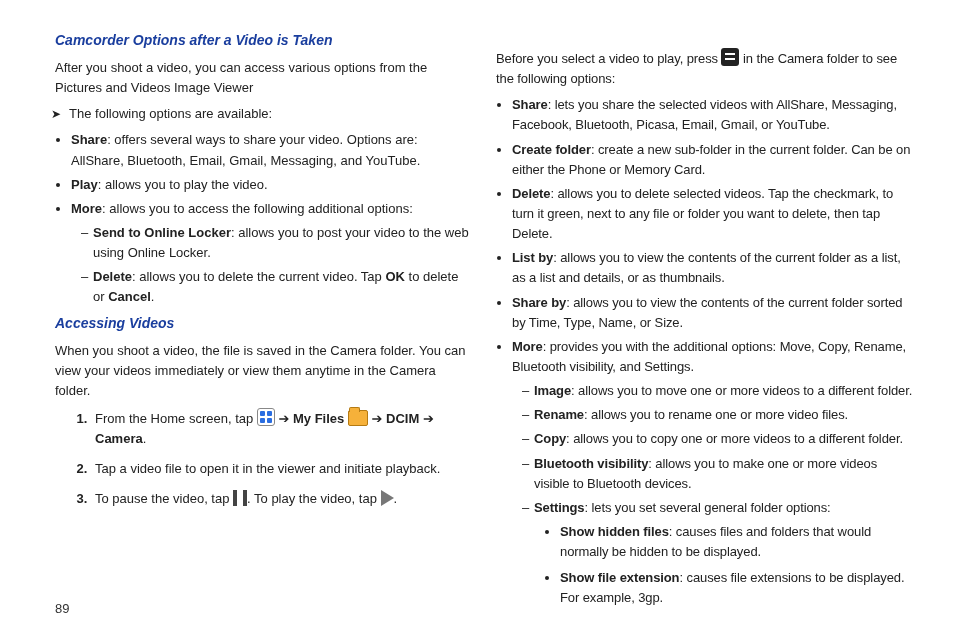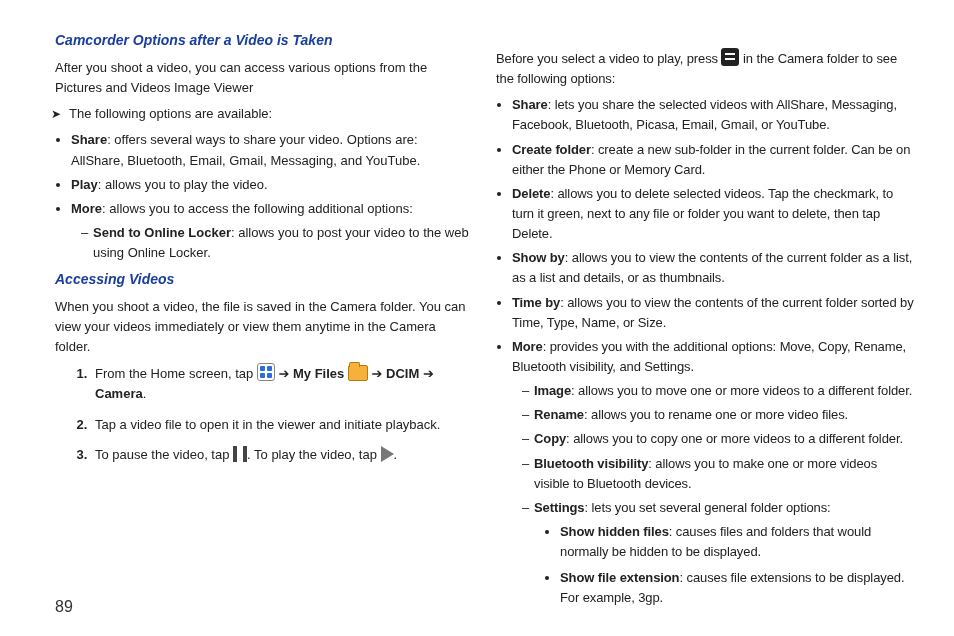--- a/index.html
+++ b/index.html
@@ -160,21 +160,21 @@
     border-bottom: 8px solid transparent;
     vertical-align: -3px;
   }
   .arrow-join {
     font-weight: normal;
   }
   .page-num {
     position: absolute;
     bottom: 20px;
     left: 55px;
-    font-size: 16px;
+    font-size: 13px;
     color: #333;
   }
   .narrow { letter-spacing: -0.1px; margin-top: 18px; }
 </style>
 </head>
 <body>
 
 <div class="page">
 
   <div class="col">
@@ -191,20 +191,23 @@
         <b>Share</b><span>: offers several ways to share your video. Options are: AllShare, Bluetooth, Email, Gmail, Messaging, and YouTube.</span>
       </li>
       <li>
         <b>Play</b><span>: allows you to play the video.</span>
       </li>
       <li>
         <b>More</b><span>: allows you to access the following additional options:</span>
         <ul class="dash-list">
           <li>
             <b>Send to Online Locker</b><span>: allows you to post your video to the web using Online Locker.</span>
+          </li>
+          <li>
+            <b>Delete</b><span>: allows you to delete the current video. Tap </span><b>OK</b><span> to delete or </span><b>Cancel</b><span>.</span>
           </li>
         </ul>
       </li>
     </ul>
 
     <div class="h-sub">Accessing Videos</div>
     <div class="para">When you shoot a video, the file is saved in the Camera folder. You can view your videos immediately or view them anytime in the Camera folder.</div>
 
     <ol class="num-list">
       <li>
@@ -231,22 +234,22 @@
     <div class="para">
       <span>Before you select a video to play, press </span>
       <span class="inline-icon icon-menu"></span>
       <span> in the Camera folder to see the following options:</span>
     </div>
 
     <ul class="bullet-list">
       <li><b>Share</b><span>: lets you share the selected videos with AllShare, Messaging, Facebook, Bluetooth, Picasa, Email, Gmail, or YouTube.</span></li>
       <li><b>Create folder</b><span>: create a new sub-folder in the current folder. Can be on either the Phone or Memory Card.</span></li>
       <li><b>Delete</b><span>: allows you to delete selected videos. Tap the checkmark, to turn it green, next to any file or folder you want to delete, then tap Delete.</span></li>
-      <li><b>Show by</b><span>: allows you to view the contents of the current folder as a list, as a list and details, or as thumbnails.</span></li>
-      <li><b>Time by</b><span>: allows you to view the contents of the current folder sorted by Time, Type, Name, or Size.</span></li>
+      <li><b>List by</b><span>: allows you to view the contents of the current folder as a list, as a list and details, or as thumbnails.</span></li>
+      <li><b>Share by</b><span>: allows you to view the contents of the current folder sorted by Time, Type, Name, or Size.</span></li>
       <li>
         <b>More</b><span>: provides you with the additional options: Move, Copy, Rename, Bluetooth visibility, and Settings.</span>
         <ul class="dash-list">
           <li><b>Image</b><span>: allows you to move one or more videos to a different folder.</span></li>
           <li><b>Rename</b><span>: allows you to rename one or more video files.</span></li>
           <li><b>Copy</b><span>: allows you to copy one or more videos to a different folder.</span></li>
           <li><b>Bluetooth visibility</b><span>: allows you to make one or more videos visible to Bluetooth devices.</span></li>
           <li>
             <b>Settings</b><span>: lets you set several general folder options:</span>
             <ul class="inner-bullets">

